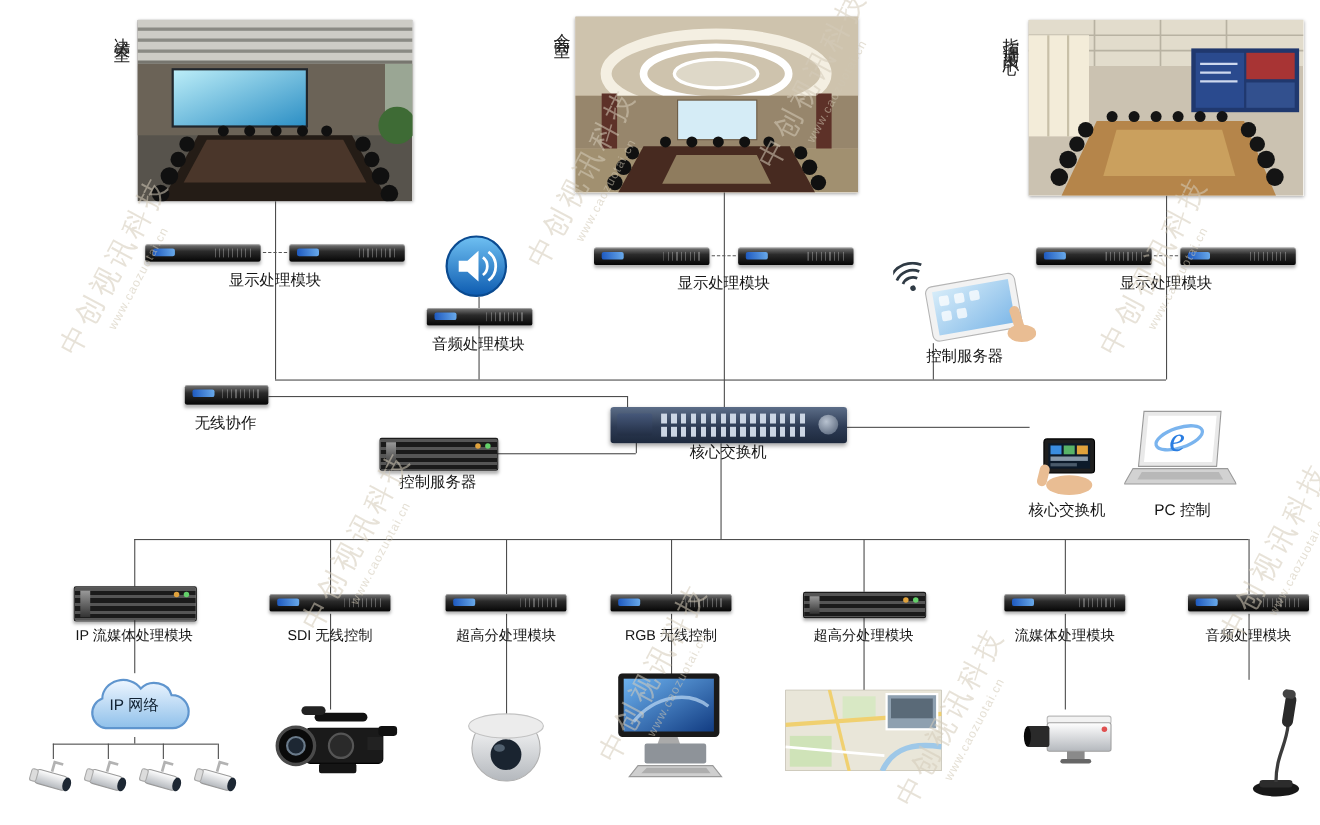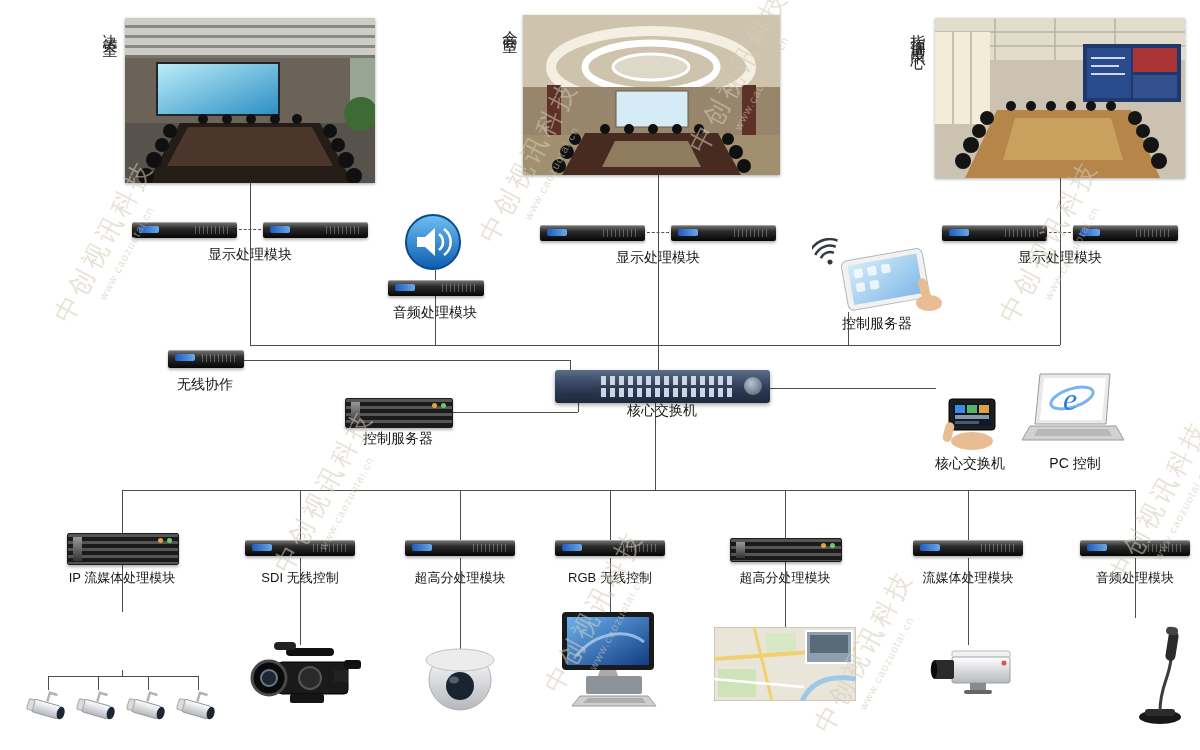--- a/index.html
+++ b/index.html
@@ -324,20 +324,26 @@
   <div class="rdev" style="left:1080px;top:540px;width:110px"></div>
 
   <div class="lbl small" style="left:47px;top:569px">IP 流媒体处理模块</div>
   <div class="lbl small" style="left:225px;top:569px">SDI 无线控制</div>
   <div class="lbl small" style="left:385px;top:569px">超高分处理模块</div>
   <div class="lbl small" style="left:535px;top:569px">RGB 无线控制</div>
   <div class="lbl small" style="left:710px;top:569px">超高分处理模块</div>
   <div class="lbl small" style="left:893px;top:569px">流媒体处理模块</div>
   <div class="lbl small" style="left:1060px;top:569px">音频处理模块</div>
 
+  <div class="gfx" style="left:70px;top:612px;width:104px;height:58px">
+    <svg viewBox="0 0 104 58">
+      <path d="M26 50 a14 14 0 0 1 -3 -27 a19 17 0 0 1 35 -9 a16 14 0 0 1 28 6 a13 13 0 0 1 1 30 z" fill="url(#gcloud)" stroke="#5f95ce" stroke-width="2"></path>
+    </svg>
+    <div class="cloudtxt">IP 网络</div>
+  </div>
 
   <div class="gfx" style="left:25px;top:686px;width:46px;height:48px">
     <svg viewBox="0 0 46 48">
         <g transform="rotate(16 23 24)">
       <path d="M20 16 L20 7 L28 7" stroke="#b3b3b3" stroke-width="2.5" fill="none"></path>
       <rect x="6" y="17" width="30" height="13" rx="4" fill="url(#gbody)" stroke="#9a9a9a"></rect>
       <ellipse cx="36" cy="23.5" rx="3.8" ry="6.4" fill="#1d2733"></ellipse>
       <rect x="2" y="18" width="6" height="11" rx="2" fill="#dcdcdc" stroke="#aaa"></rect>
         </g>
     </svg>

